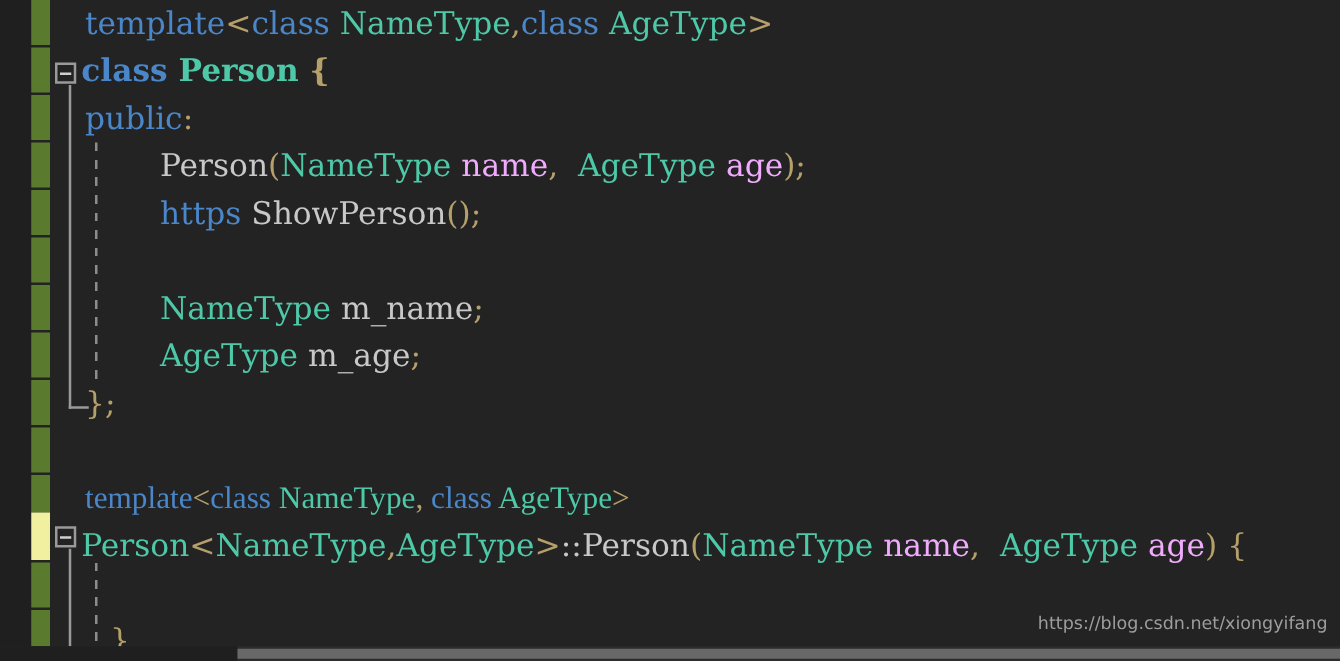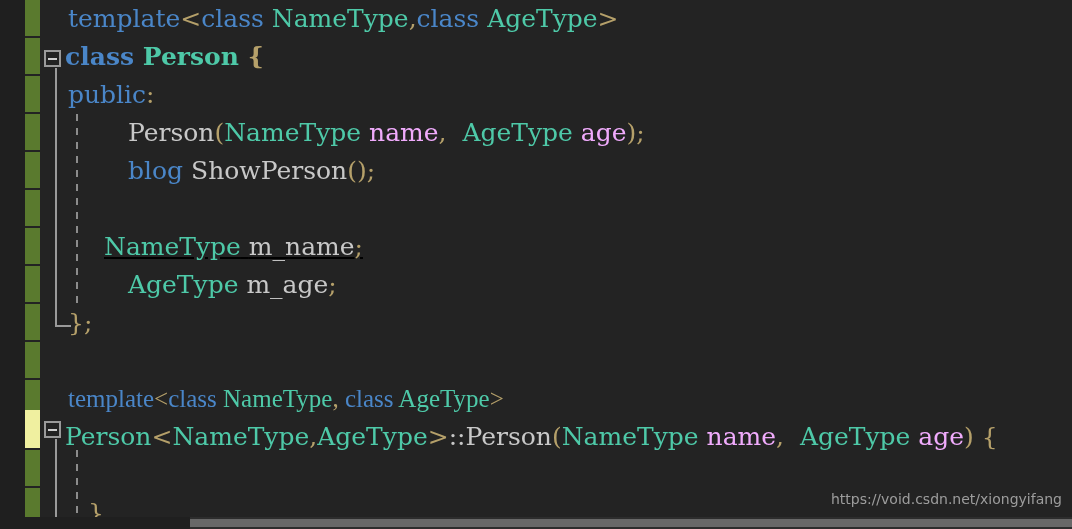--- a/index.html
+++ b/index.html
@@ -161,23 +161,23 @@
       <div class="changebar green" style="top: 450px; height: 36px;"></div>
       <div class="changebar green" style="top: 488px; height: 29px;"></div>
     </div>
 
   <div class="code-surface">
     <div id="code-lines">
         <div class="line" style="top: 0px; padding-left: 28px;"><span class="kw">template</span><span class="punc">&lt;</span><span class="kw">class</span><span class="plain"> </span><span class="type">NameType</span><span class="punc">,</span><span class="kw">class</span><span class="plain"> </span><span class="type">AgeType</span><span class="punc">&gt;</span></div>
         <div class="line" style="top: 38px; padding-left: 25px; font-weight: bold;"><span class="kw">class</span><span class="plain"> </span><span class="type">Person</span><span class="plain"> </span><span class="punc">{</span></div>
         <div class="line" style="top: 76px; padding-left: 28px;"><span class="kw">public</span><span class="punc">:</span></div>
         <div class="line" style="top: 114px; padding-left: 88px;"><span class="ident">Person</span><span class="punc">(</span><span class="type">NameType</span><span class="plain"> </span><span class="param">name</span><span class="punc">, </span><span class="plain"> </span><span class="type">AgeType</span><span class="plain"> </span><span class="param">age</span><span class="punc">)</span><span class="punc">;</span></div>
-        <div class="line" style="top: 152px; padding-left: 88px;"><span class="kw">blog</span><span class="plain"> </span><span class="ident">ShowPerson</span><span class="punc">(</span><span class="punc">)</span><span class="punc">;</span></div>
+        <div class="line" style="top: 152px; padding-left: 88px;"><span class="kw">https</span><span class="plain"> </span><span class="ident">ShowPerson</span><span class="punc">(</span><span class="punc">)</span><span class="punc">;</span></div>
         <div class="line" style="top: 190px; padding-left: 88px;"></div>
-        <div class="line" style="top: 228px; padding-left: 64px; text-decoration: underline;"><span class="type">NameType</span><span class="plain"> </span><span class="ident">m_name</span><span class="punc">;</span></div>
+        <div class="line" style="top: 228px; padding-left: 88px;"><span class="type">NameType</span><span class="plain"> </span><span class="ident">m_name</span><span class="punc">;</span></div>
         <div class="line" style="top: 266px; padding-left: 88px;"><span class="type">AgeType</span><span class="plain"> </span><span class="ident">m_age</span><span class="punc">;</span></div>
         <div class="line" style="top: 304px; padding-left: 28px;"><span class="punc">}</span><span class="punc">;</span></div>
         <div class="line" style="top: 342px; padding-left: 28px;"></div>
         <div class="line" style="top: 380px; padding-left: 28px; font-family: Liberation Serif, serif;"><span class="kw">template</span><span class="punc">&lt;</span><span class="kw">class</span><span class="plain"> </span><span class="type">NameType</span><span class="punc">,</span><span class="plain"> </span><span class="kw">class</span><span class="plain"> </span><span class="type">AgeType</span><span class="punc">&gt;</span></div>
         <div class="line" style="top: 418px; padding-left: 25px;"><span class="type">Person</span><span class="punc">&lt;</span><span class="type">NameType</span><span class="punc">,</span><span class="type">AgeType</span><span class="punc">&gt;</span><span class="plain">::</span><span class="ident">Person</span><span class="punc">(</span><span class="type">NameType</span><span class="plain"> </span><span class="param">name</span><span class="punc">, </span><span class="plain"> </span><span class="type">AgeType</span><span class="plain"> </span><span class="param">age</span><span class="punc">)</span><span class="plain"> </span><span class="punc">{</span></div>
         <div class="line" style="top: 456px; padding-left: 48px;"></div>
         <div class="line" style="top: 494px; padding-left: 48px;"><span class="punc">}</span></div>
       </div>
   </div>
 
@@ -185,20 +185,20 @@
       <div class="indent-guide" style="top: 114px; height: 196px; left: 76px;"></div>
       <div class="indent-guide" style="top: 450px; height: 72px; left: 76px;"></div>
       <div class="outline-guide" style="top: 68px; height: 259px; left: 55px;"></div>
       <div class="outline-guide" style="top: 439px; height: 84px; left: 55px;"></div>
       <div class="outline-foot" style="top: 325px; left: 55px; width: 16px;"></div>
       <div class="outline-foot" style="top: 521px; left: 55px; width: 16px;"></div>
       <div class="collapse-box" style="top: 50px; left: 44px;"></div>
       <div class="collapse-box" style="top: 421px; left: 44px;"></div>
     </div>
 
-  <div class="watermark">https://void.csdn.net/xiongyifang</div>
+  <div class="watermark">https://blog.csdn.net/xiongyifang</div>
 
   <div class="scroll-track">
     <div class="scroll-corner"></div>
     <div class="scroll-thumb" id="scroll-thumb" style="left: 190px; width: 882px;"></div>
   </div>
 
 </div>
 
 </body></html>

